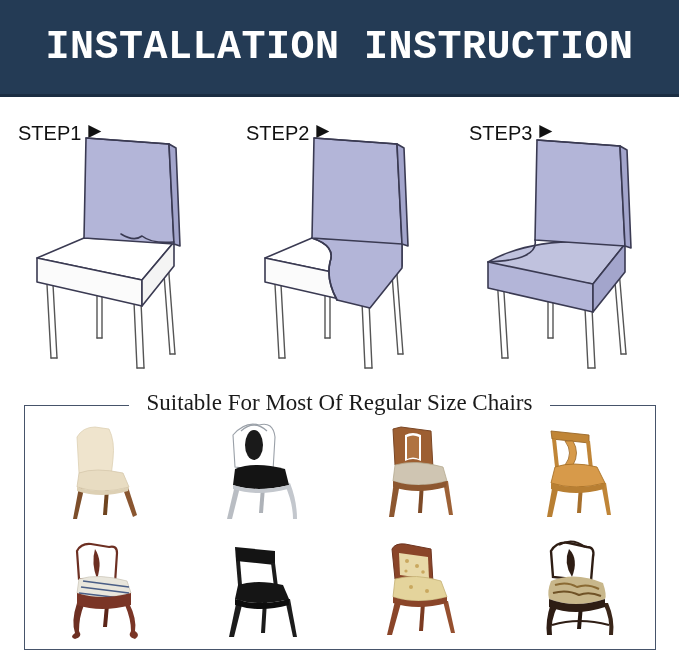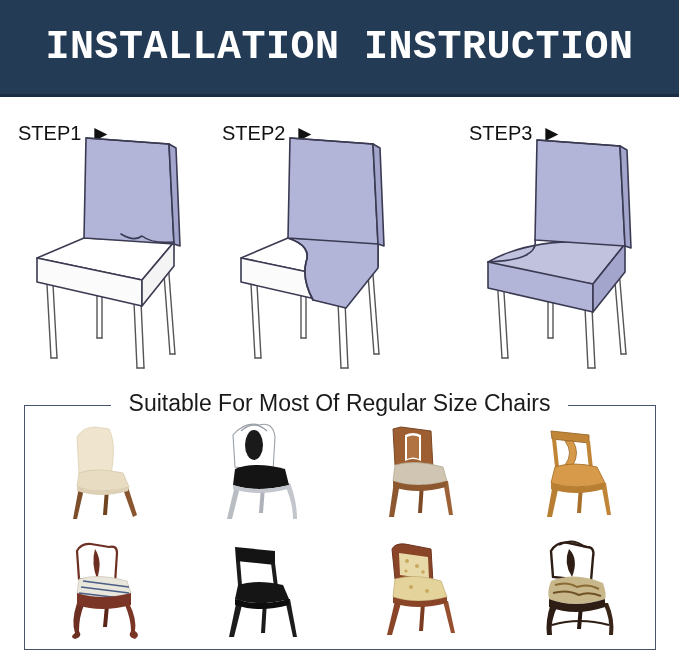--- a/index.html
+++ b/index.html
@@ -46,30 +46,30 @@
     width: 679px;
     height: 278px;
   }
   .step-block {
     position: absolute;
     top: 0;
     width: 226px;
     height: 278px;
   }
   .step-1 { left: 0px; }
-  .step-2 { left: 204px; }
+  .step-2 { left: 228px; }
   .step-3 { left: 451px; }
 
   .step-label {
     position: absolute;
     top: 22px;
     left: 18px;
     display: flex;
-    align-items: center;
-    gap: 13px;
+    align-items: flex-start;
+    gap: 7px;
     white-space: nowrap;
   }
   .step-label-text {
     font-size: 20px;
     font-weight: normal;
     color: #111111;
     font-family: "Liberation Sans", sans-serif;
   }
   .step-arrow {
     font-size: 17px;
@@ -99,21 +99,21 @@
     width: 679px;
     text-align: center;
     pointer-events: none;
   }
   .suitable-heading-inner {
     display: inline-block;
     background: #ffffff;
     padding: 0 18px;
     font-size: 23px;
     color: #1a1a1a;
-    font-family: Liberation Sans, sans-serif;
+    font-family: Liberation Serif, serif;
     white-space: nowrap;
   }
 
   .chair-grid {
     position: absolute;
     left: 24px;
     top: 412px;
     width: 632px;
     height: 236px;
     display: grid;

